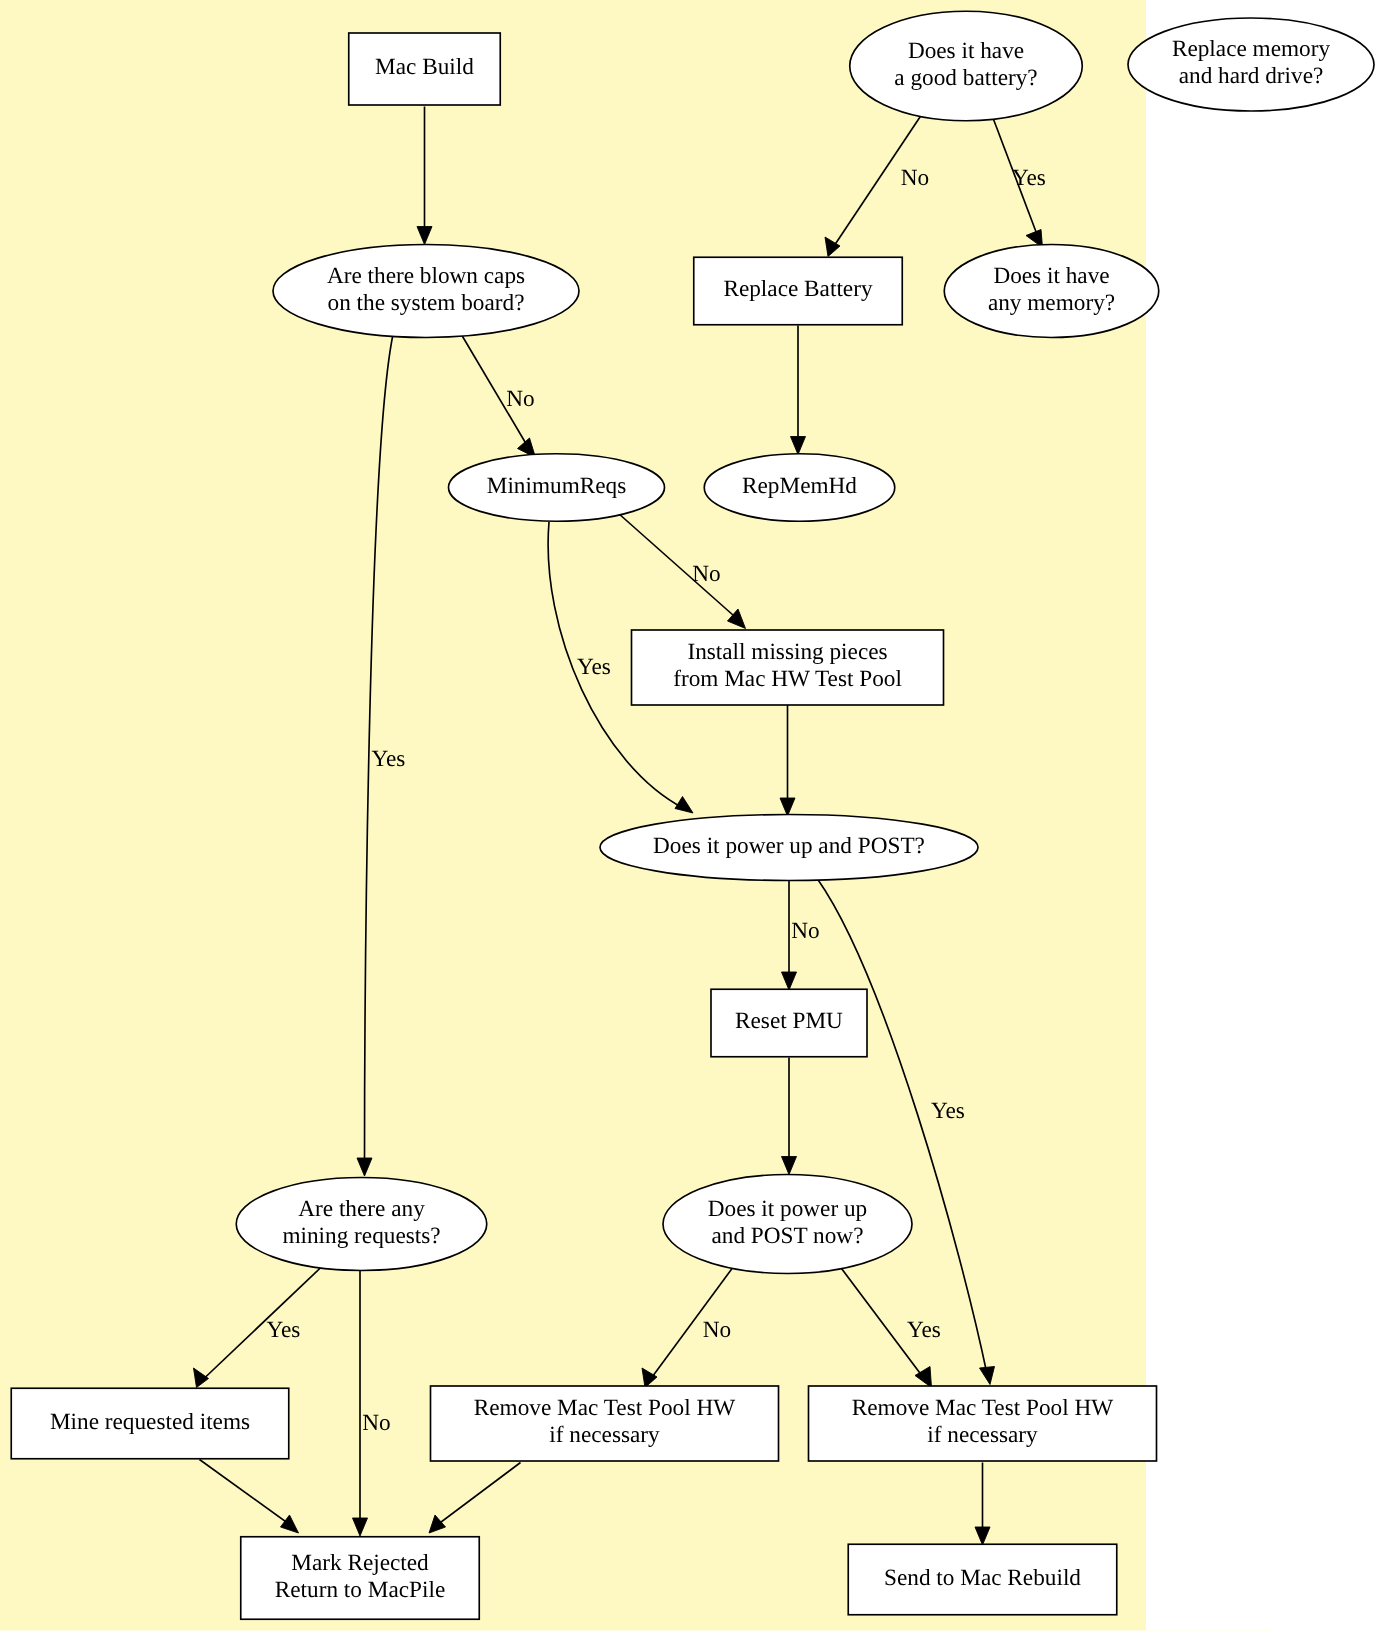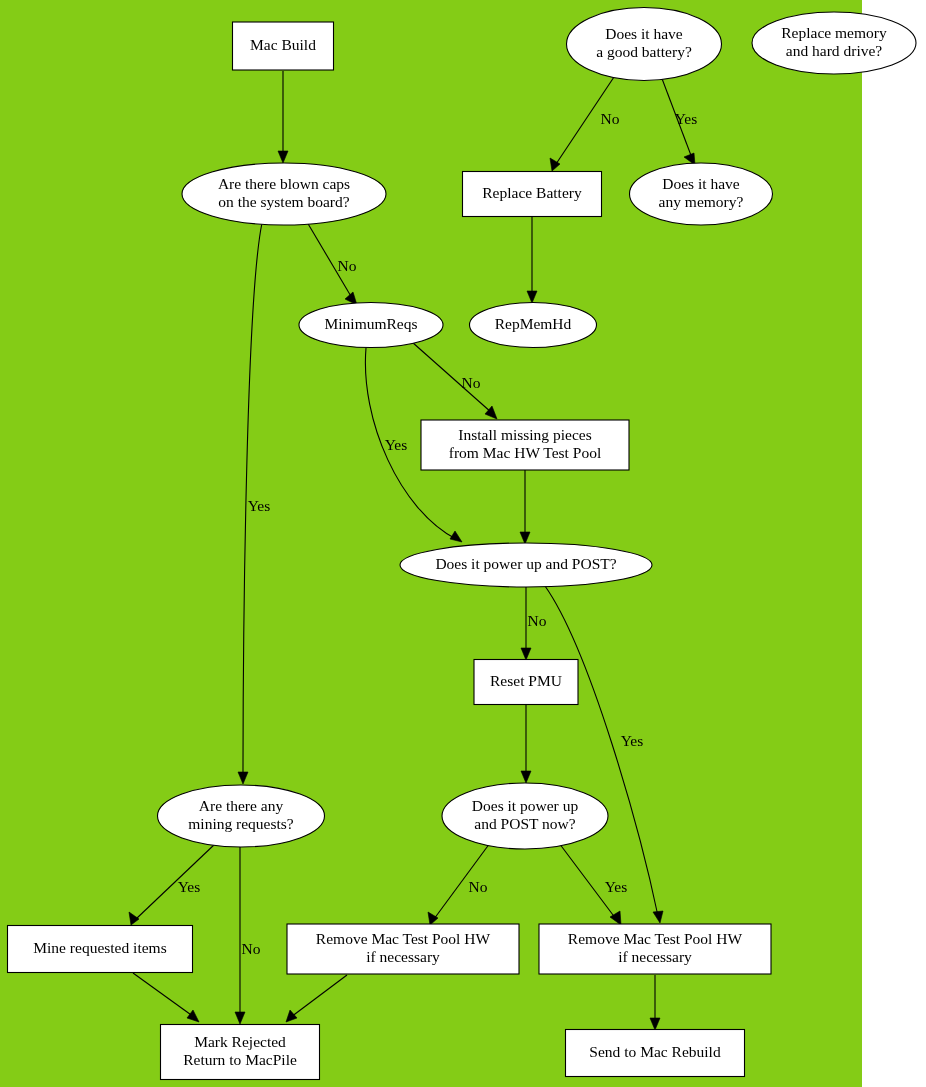--- a/index.html
+++ b/index.html
@@ -2,23 +2,23 @@
 <html><head>
 <meta charset="utf-8">
 <style>
   html, body {
     margin: 0;
     padding: 0;
     background: #ffffff;
   }
   #diagram-root {
     position: relative;
-    width: 862px;
+    width: 764px;
     height: 1087px;
-    background: #84cc16;
+    background: #fef9c3;
     font-family: "Liberation Serif", "DejaVu Serif", serif;
   }
   svg#flowchart {
     display: block;
     width: 926px;
     height: 1087px;
   }
   .node-shape {
     fill: #ffffff;
     stroke: #000000;

